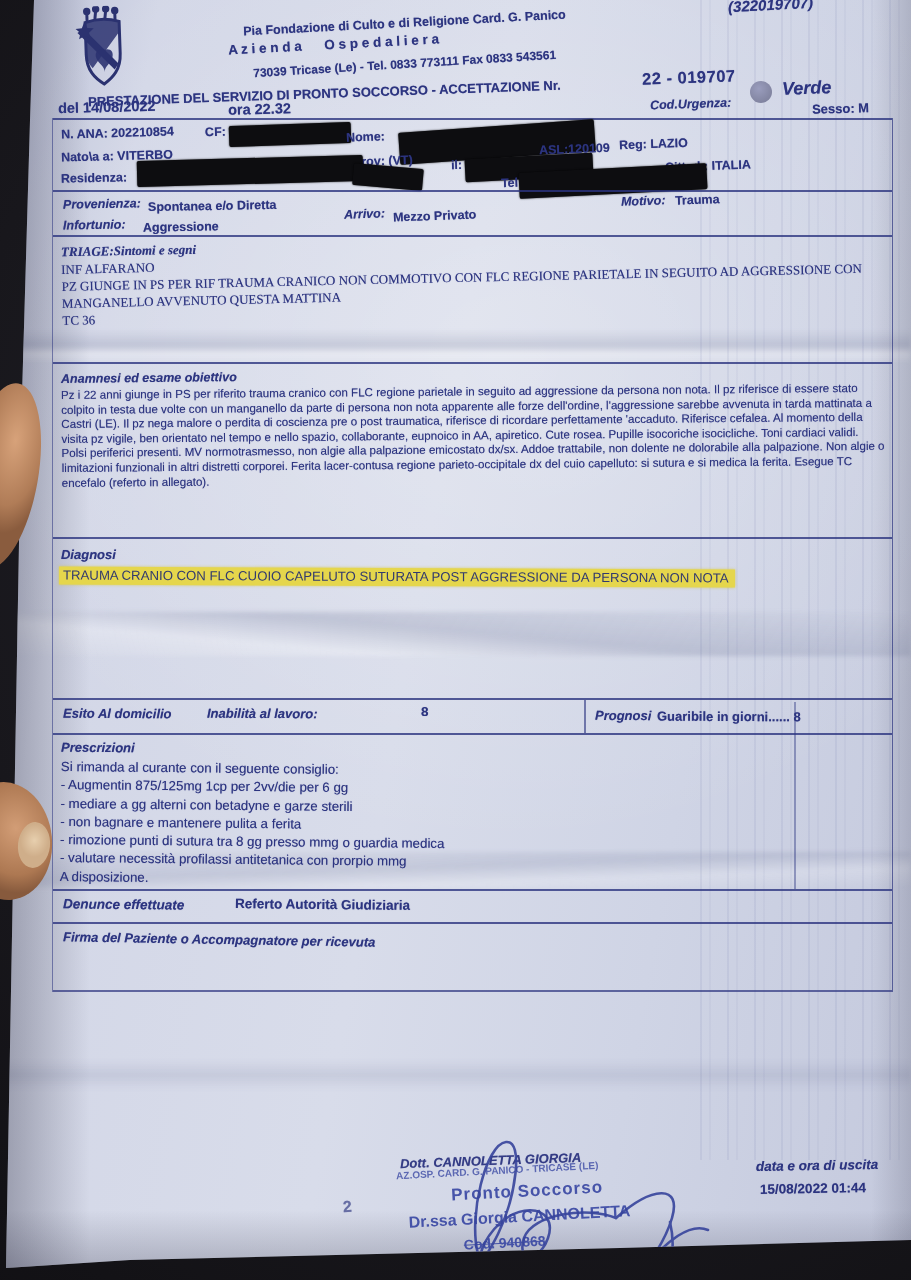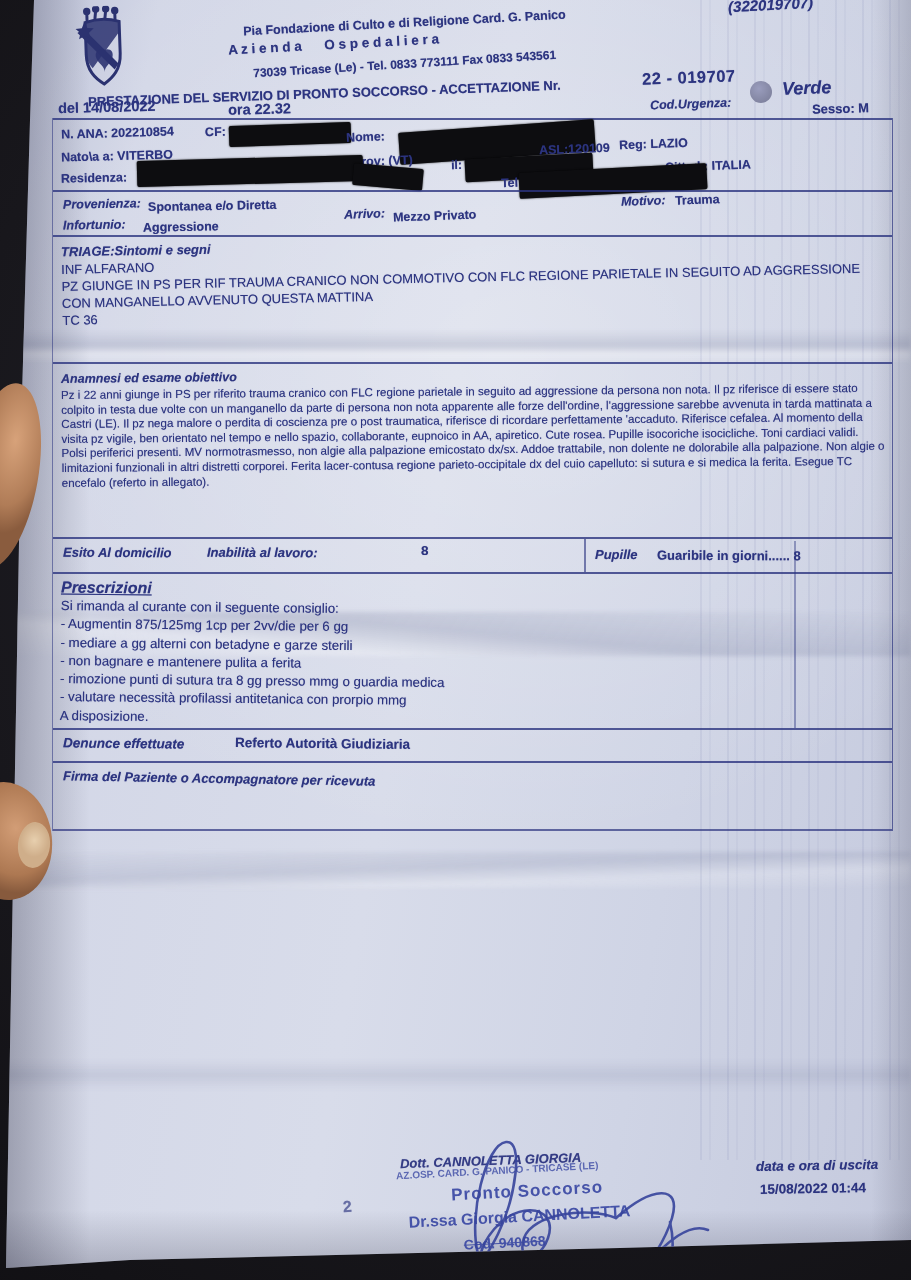--- a/index.html
+++ b/index.html
@@ -66,21 +66,21 @@
   
   .logo{position:absolute;left:70px;top:6px;width:66px;height:84px;transform:rotate(-2deg);}
 
   
   .doc{position:absolute;left:52px;top:118px;width:839px;
     border-left:1.5px solid rgba(44,52,128,.55);
     border-right:1.5px solid rgba(44,52,128,.7);}
   .sec{position:relative;border-top:2px solid rgba(44,52,128,.8);}
   .s-patient{height:70px;}
   .s-prov{height:43px;}
-  .s-triage{height:125px;}
+  .s-triage{height:125px;font-family:Liberation Serif, serif;}
   .s-anam{height:173px;}
   .s-prest{height:213px;}
   .s-diag{height:159px;}
   .s-esito{height:33px;}
   .s-presc{height:154px;}
   .s-regime{height:30px;}
   .s-denunce{height:31px;}
   .s-firma{height:66px;border-bottom:2px solid rgba(44,52,128,.7);}
 
   .redact{position:absolute;background:#0d0d10;border-radius:2px;box-shadow:0 0 2px rgba(0,0,0,.8);}
@@ -189,33 +189,39 @@
           <div>TC 36</div>
         </div>
       </div>
 
       <div class="sec s-anam">
         <div class="abs ink b i" style="left:8px;top:7px;font-size:12.5px;transform:rotate(-.6deg);">Anamnesi ed esame obiettivo</div>
         <div class="wrap ink" style="left:8px;top:24px;width:824px;font-size:11.6px;line-height:14.6px;transform:rotate(-.5deg);transform-origin:left top;">Pz i 22 anni giunge in PS per riferito trauma cranico con FLC regione parietale in seguito ad aggressione da persona non nota. Il pz riferisce di essere stato colpito in testa due volte con un manganello da parte di persona non nota apparente alle forze dell'ordine, l'aggressione sarebbe avvenuta in tarda mattinata a Castri (LE). Il pz nega malore o perdita di coscienza pre o post traumatica, riferisce di ricordare perfettamente 'accaduto. Riferisce cefalea. Al momento della visita pz vigile, ben orientato nel tempo e nello spazio, collaborante, eupnoico in AA, apiretico. Cute rosea. Pupille isocoriche isocicliche. Toni cardiaci validi. Polsi periferici presenti. MV normotrasmesso, non algie alla palpazione emicostato dx/sx. Addoe trattabile, non dolente ne dolorabile alla palpazione. Non algie o limitazioni funzionali in altri distretti corporei. Ferita lacer-contusa regione parieto-occipitale dx del cuio capelluto: si sutura e si medica la ferita. Esegue TC encefalo (referto in allegato).</div>
       </div>
 
 
+      <div class="sec s-diag">
+        <div class="abs ink b i" style="left:8px;top:8px;font-size:13px;transform:rotate(.2deg);">Diagnosi</div>
+        <div class="abs" style="left:6px;top:29px;font-size:13.2px;transform:rotate(.25deg);">
+          <span class="hl ink" style="color:#323a6e;text-shadow:none;">TRAUMA CRANIO CON FLC CUOIO CAPELUTO SUTURATA POST AGGRESSIONE DA PERSONA NON NOTA</span>
+        </div>
+      </div>
 
       <div class="sec s-esito">
         <div class="vline" style="left:531px;top:0;height:33px;"></div>
         <div class="abs ink b i" style="left:10px;top:6px;font-size:13px;transform:rotate(.3deg);">Esito Al domicilio</div>
         <div class="abs ink b i" style="left:154px;top:6px;font-size:13px;transform:rotate(.3deg);">Inabilità al lavoro:</div>
         <div class="abs ink b" style="left:368px;top:4px;font-size:13.5px;">8</div>
-        <div class="abs ink b i" style="left:542px;top:8px;font-size:13px;transform:rotate(.3deg);">Pupille</div>
+        <div class="abs ink b i" style="left:542px;top:8px;font-size:13px;transform:rotate(.3deg);">Prognosi</div>
         <div class="abs ink b" style="left:604px;top:9px;font-size:13px;transform:rotate(.3deg);">Guaribile in giorni...... 8</div>
       </div>
 
       <div class="sec s-presc">
         <div class="vline" style="left:741px;top:-33px;height:187px;opacity:.7;"></div>
-        <div class="abs ink b i" style="left:8px;top:5px;font-size:16px;transform:rotate(.5deg);text-decoration:underline;">Prescrizioni</div>
+        <div class="abs ink b i" style="left:8px;top:5px;font-size:13px;transform:rotate(.5deg);">Prescrizioni</div>
         <div class="wrap ink" style="left:8px;top:23px;width:600px;font-size:13.3px;line-height:18.3px;transform:rotate(.6deg);transform-origin:left top;">
           <div>Si rimanda al curante con il seguente consiglio:</div>
           <div>- Augmentin 875/125mg 1cp per 2vv/die per 6 gg</div>
           <div>- mediare a gg alterni con betadyne e garze sterili</div>
           <div>- non bagnare e mantenere pulita a ferita</div>
           <div>- rimozione punti di sutura tra 8 gg presso mmg o guardia medica</div>
           <div>- valutare necessità profilassi antitetanica con prorpio mmg</div>
           <div>A disposizione.</div>
         </div>
       </div>

